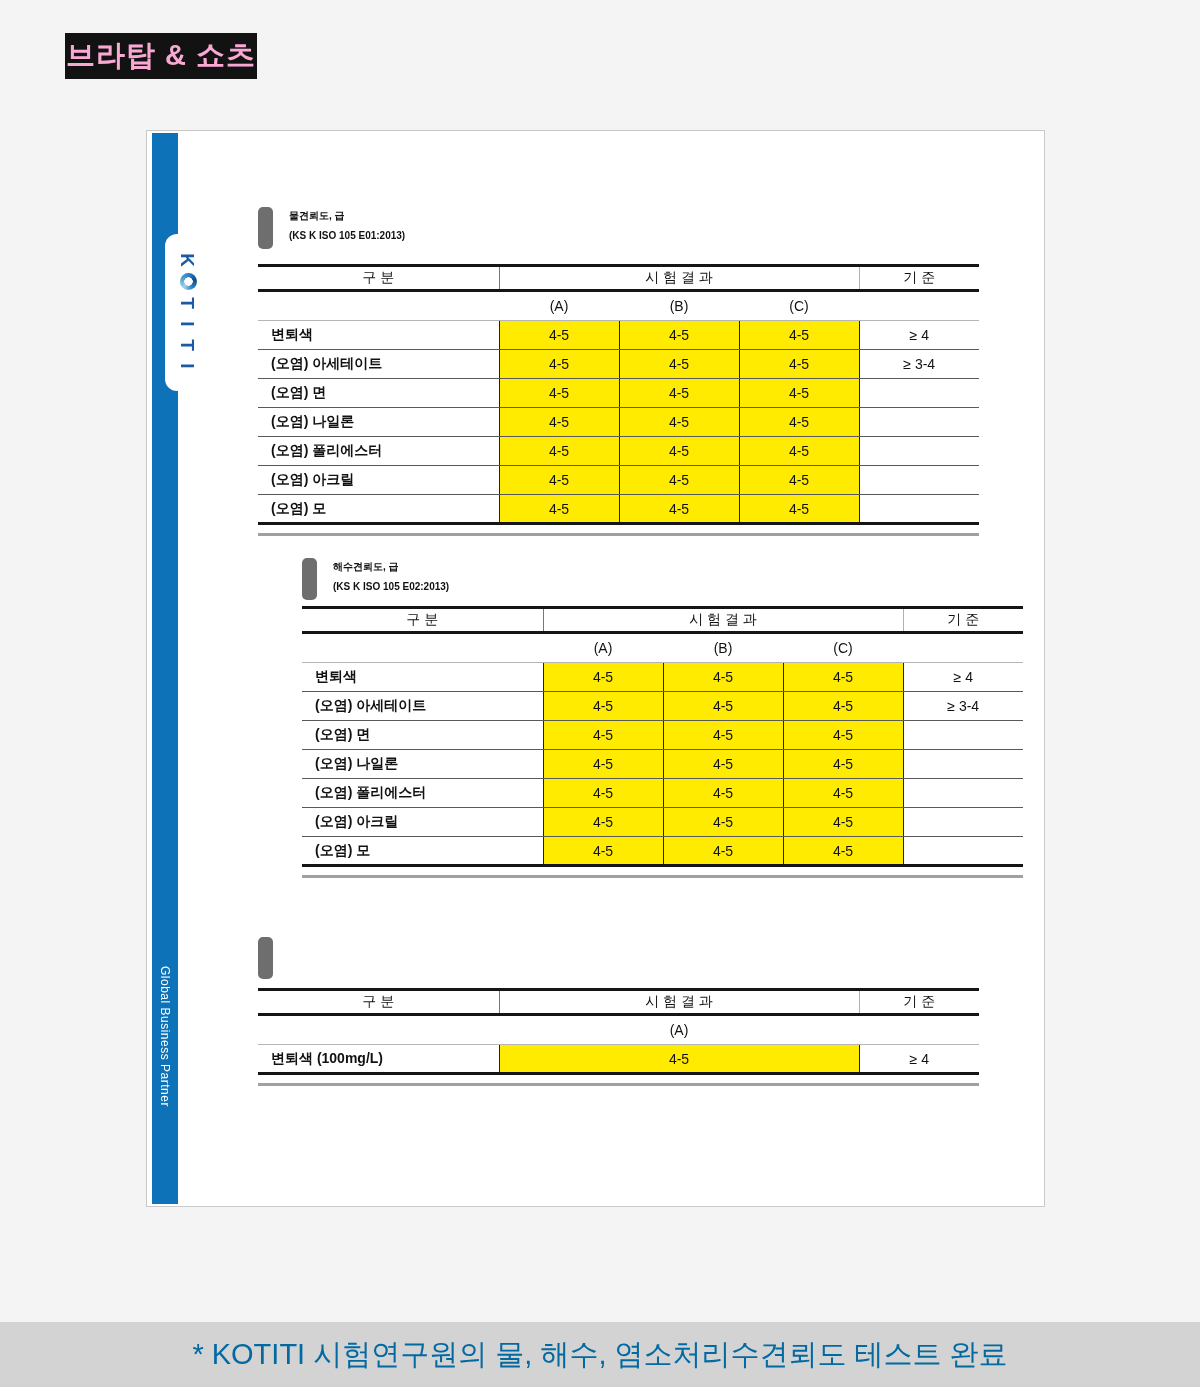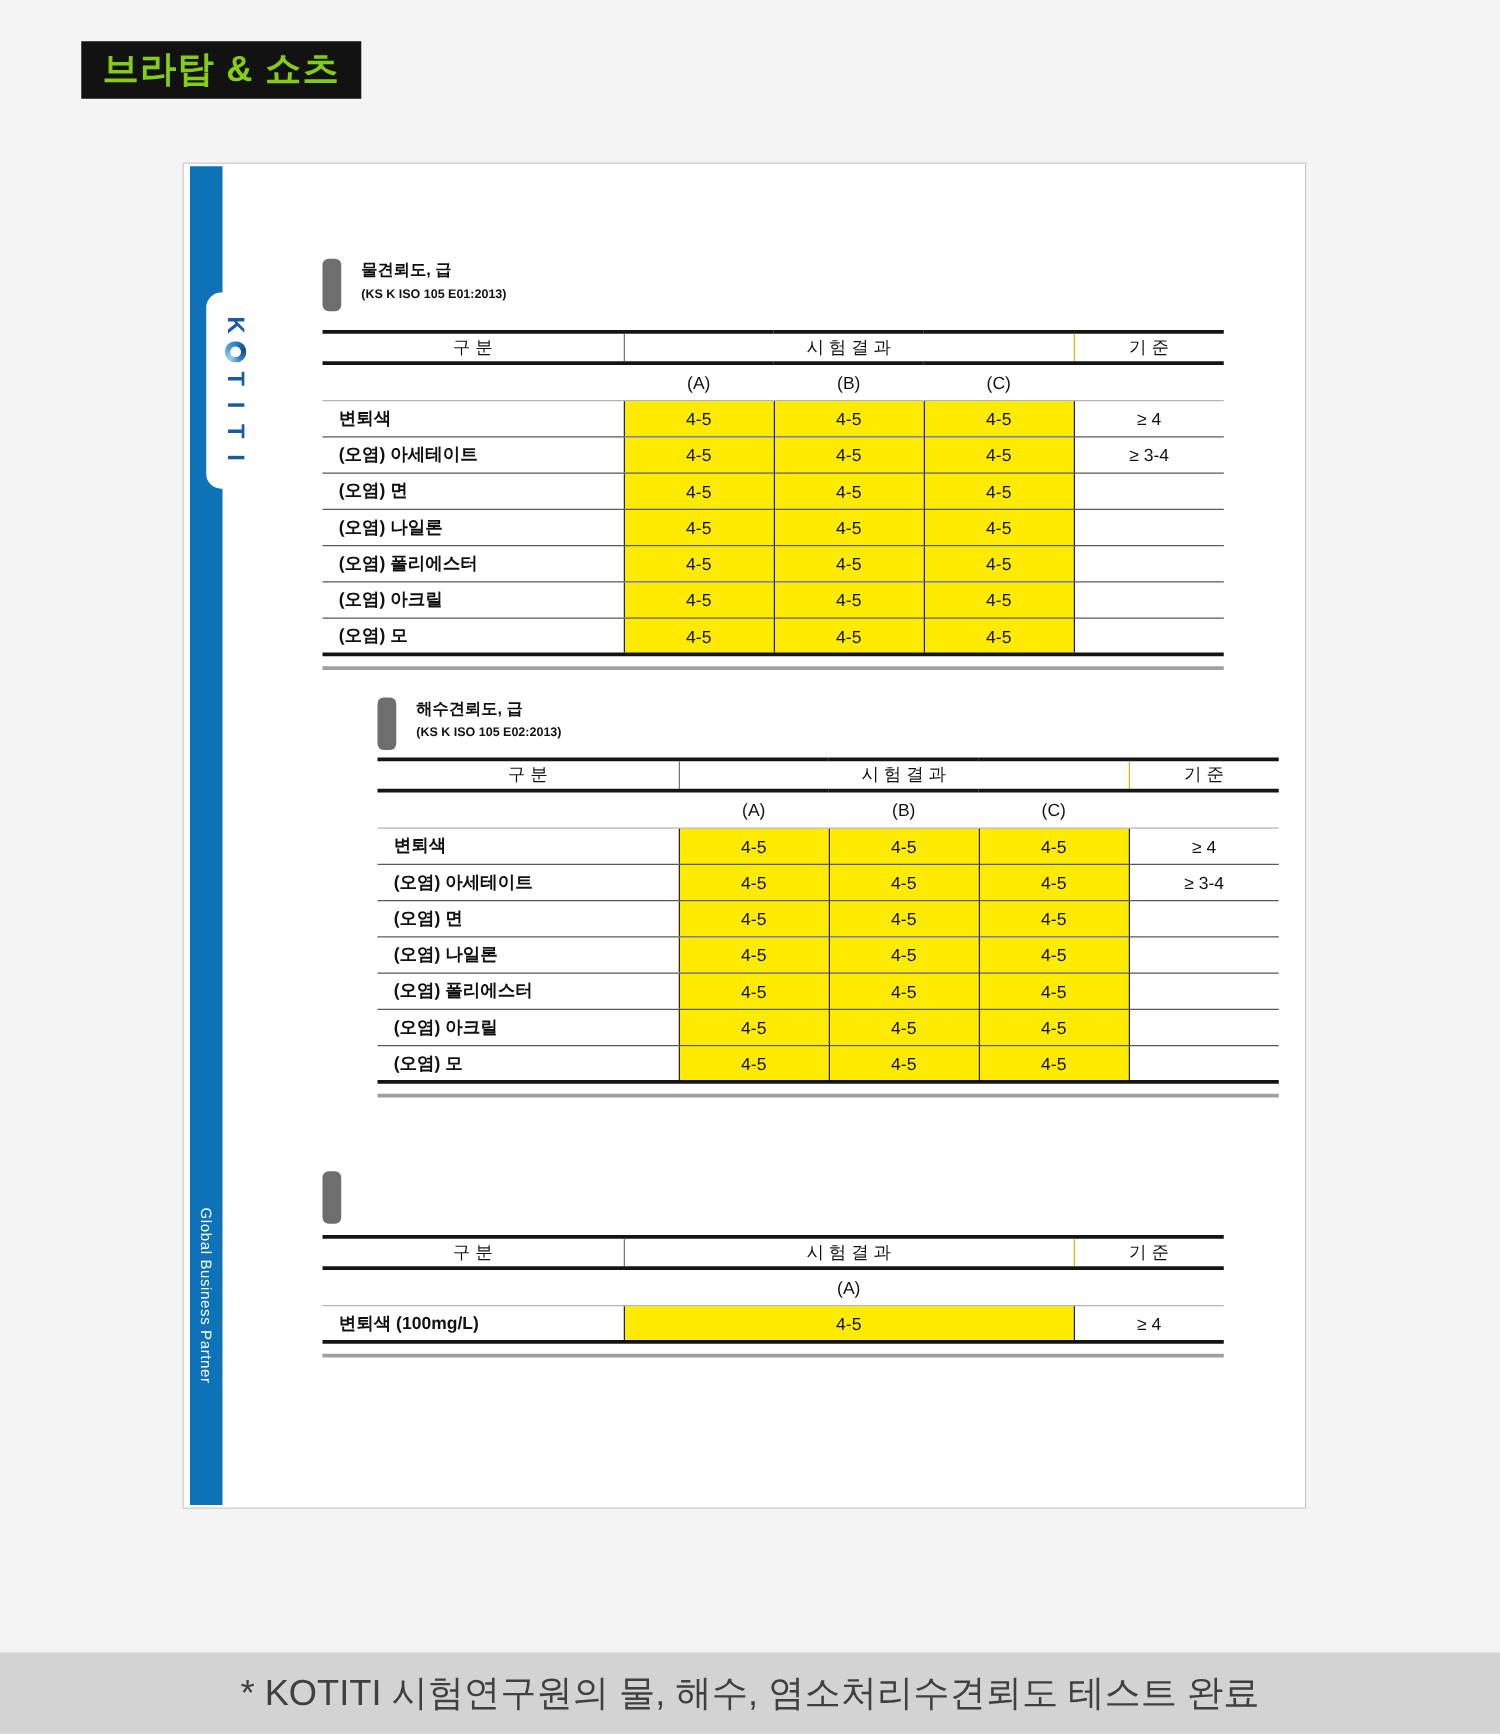--- a/index.html
+++ b/index.html
@@ -15,23 +15,23 @@
   body{
     position:relative;
     background:#f4f4f4;
     font-family:"Liberation Sans","DejaVu Sans",sans-serif;
     color:#111;
     overflow:hidden;
   }
   
   .category-label{
     position:absolute;left:65px;top:33px;
-    width:224px;height:46px;
+    width:192px;height:46px;
     background:var(--label-bg);
-    color:#84cc16;font-size:29px;font-weight:bold;
+    color:#f9a8d4;font-size:29px;font-weight:bold;
     display:flex;align-items:center;justify-content:center;
     letter-spacing:1px;
   }
   
   .page{
     position:absolute;left:146px;top:130px;
     width:899px;height:1077px;
     background:#fff;border:1px solid #c9c9c9;
   }
   .accent-bar{
@@ -65,21 +65,21 @@
     color:#fff;font-size:12px;letter-spacing:0.5px;white-space:nowrap;
   }
   
   .section{position:absolute;left:111px;width:721px;}
   .section-head{display:flex;align-items:flex-start;}
   .section-marker{
     width:15px;height:42px;background:var(--marker);border-radius:5px;
     flex:0 0 15px;margin-top:1px;
   }
   .section-titles{margin-left:16px;}
-  .section-title{font-size:13px;font-weight:bold;line-height:20px;}
+  .section-title{font-size:10px;font-weight:bold;line-height:20px;}
   .section-standard{font-size:10px;font-weight:bold;line-height:20px;}
   .table-wrap{position:absolute;left:0;width:721px;}
   table.report{
     width:721px;border-collapse:collapse;table-layout:fixed;
   }
   table.report th, table.report td{
     font-size:14px;overflow:hidden;white-space:nowrap;
   }
   tr.h1 th{
     height:25px;font-weight:normal;text-align:center;
@@ -100,21 +100,21 @@
   td.cri{text-align:center;}
   .end-rule{height:3px;background:#a0a0a0;margin-top:8px;width:721px;}
   
   #sec0 .section-head{position:absolute;top:0;}
   
   .footer-band{
     position:absolute;left:0;top:1322px;width:1200px;height:65px;
     background:var(--footer-band);
     display:flex;align-items:center;justify-content:center;
   }
-  .footer-note{font-size:29px;color:#404040;letter-spacing:0;}
+  .footer-note{font-size:29px;color:#0369a1;letter-spacing:0;}
 </style>
 </head>
 <body>
 
 <div class="category-label">
   <span>브라탑 &amp; 쇼츠</span>
 </div>
 
 <div class="page">
 

